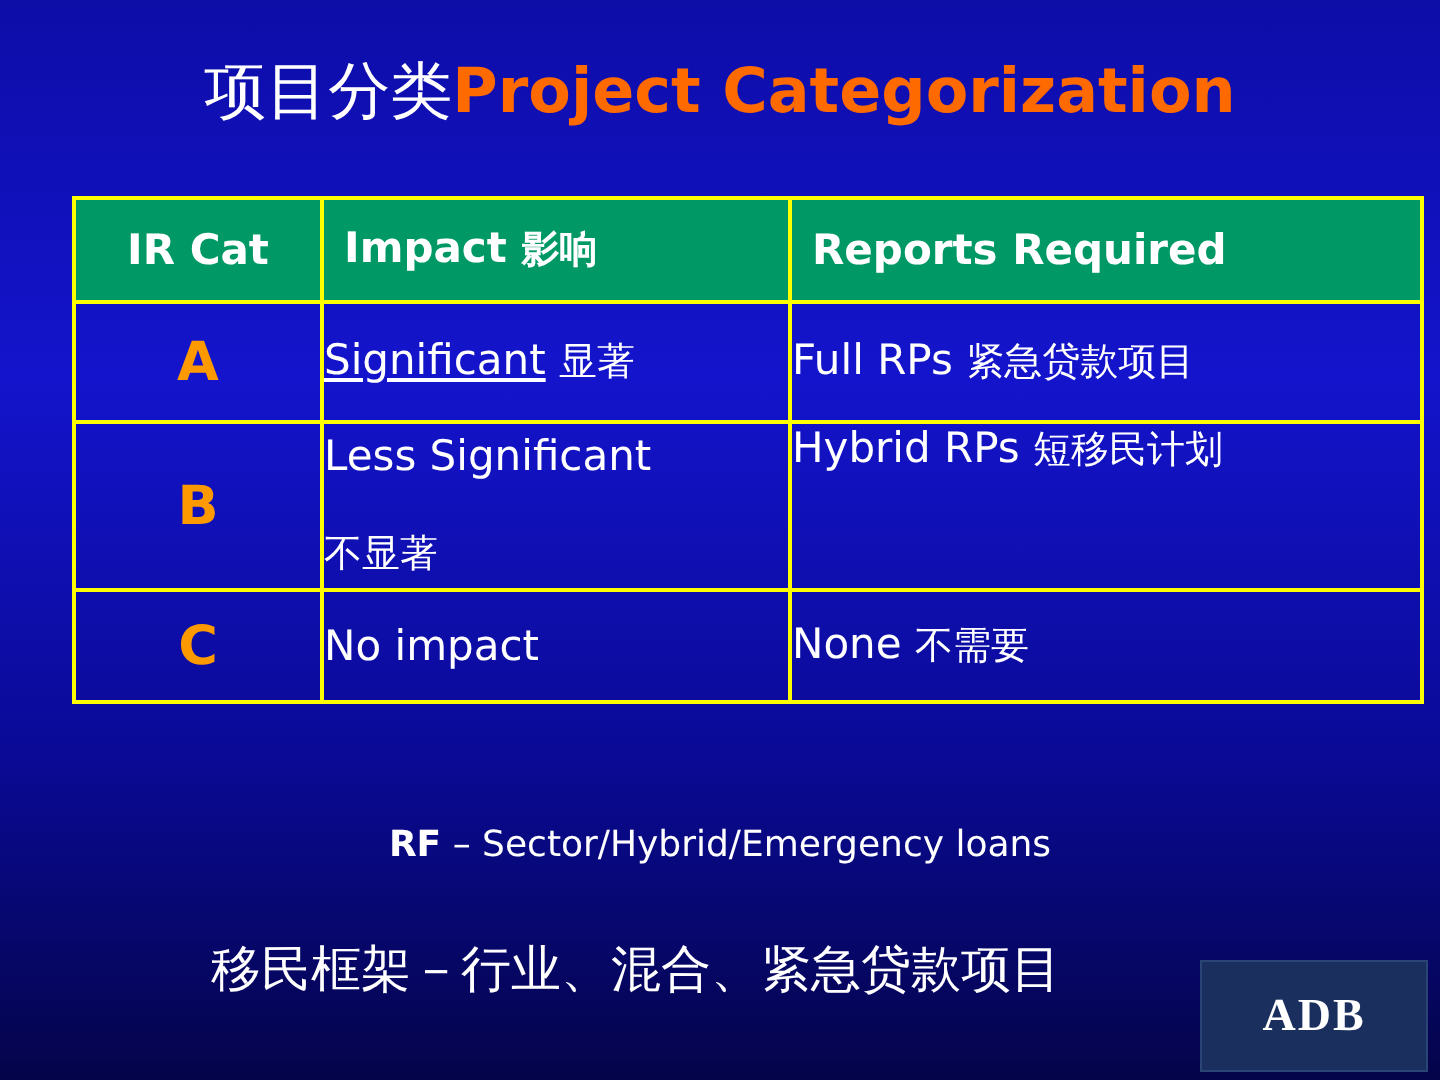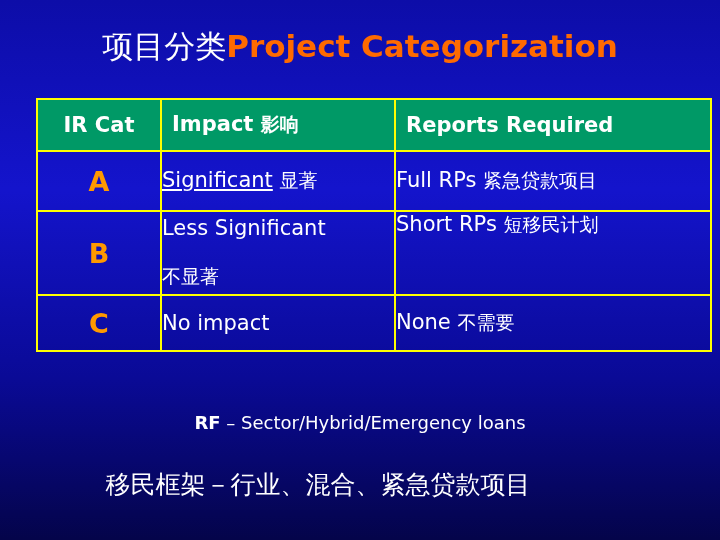--- a/index.html
+++ b/index.html
@@ -157,33 +157,36 @@
 
       <tr class="row-a">
         <td class="cat-cell">A</td>
         <td class="body-cell"><span class="nowrap">Significant</span> <span class="zh">显著</span></td>
         <td class="body-cell"><span>Full RPs</span> <span class="zh">紧急贷款项目</span></td>
       </tr>
 
       <tr class="row-b">
         <td class="cat-cell">B</td>
         <td class="body-cell"><span>Less Significant</span><br><br><span class="zh">不显著</span></td>
-        <td class="body-cell" style="vertical-align:top;"><span>Short RPs</span> <span class="zh">短移民计划</span></td>
+        <td class="body-cell" style="vertical-align:top;"><span>Hybrid RPs</span> <span class="zh">短移民计划</span></td>
       </tr>
 
       <tr class="row-c">
         <td class="cat-cell">C</td>
         <td class="body-cell center">No impact</td>
         <td class="body-cell"><span>None</span> <span class="zh">不需要</span></td>
       </tr>
     </tbody>
       </table>
   </div>
 
   <div class="rf-line">
     <span class="bold">RF</span>
     <span>– Sector/Hybrid/Emergency loans</span>
   </div>
 
   <div class="cn-line">移民框架－行业、混合、紧急贷款项目</div>
 
+  <div class="logo">
+    <span class="logo-text">ADB</span>
+  </div>
 
 </div>
 
 </body></html>

